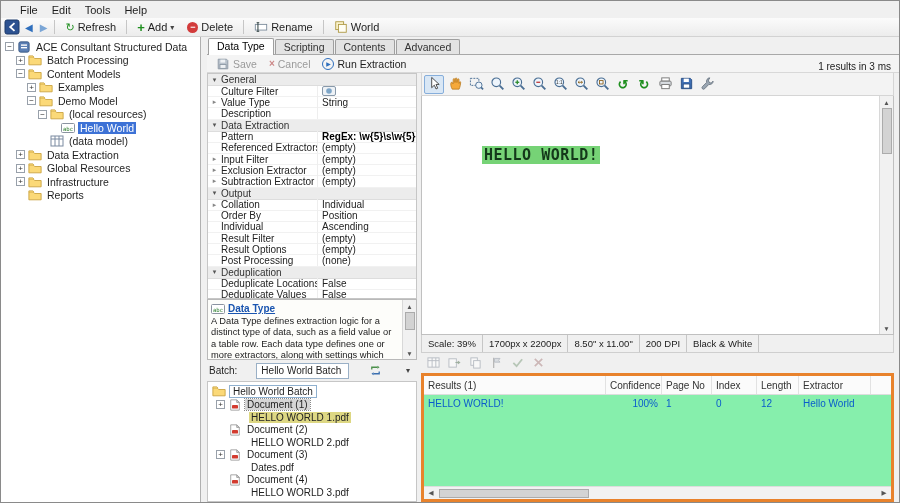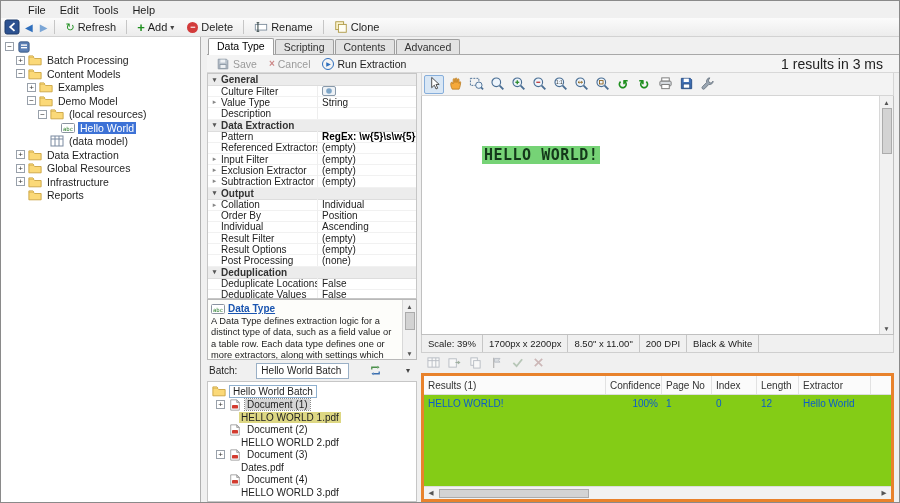--- a/index.html
+++ b/index.html
@@ -1,21 +1,21 @@
 <!DOCTYPE html>
 <html><head>
 <meta charset="utf-8">
 <style>
   *{margin:0;padding:0;box-sizing:border-box;cursor:default}
   html,body{width:900px;height:503px;overflow:hidden}
   body{font-family:"Liberation Sans",sans-serif;background:#d8d8d8;font-size:11px;color:#1e1e1e}
   .app{width:900px;height:503px;background:#f0f0f0;border:1px solid #8a8a8a;display:flex;flex-direction:column;overflow:hidden}
 
   
-  .menubar{height:17px;display:flex;align-items:center;padding-left:20px;background:#f0f0f0}
+  .menubar{height:17px;display:flex;align-items:center;padding-left:12px;background:#f0f0f0}
   .menu-item{padding:1px 7px;font-size:11px}
   .toolbar{height:19px;display:flex;align-items:center;background:linear-gradient(#fbfbfb,#ececec);border-bottom:1px solid #d2d2d2;padding:0 3px;gap:3px;font-size:11px}
   .tb-ic{width:16px;height:16px;display:inline-flex}
   .tb-ic svg{width:16px;height:16px}
   .tb-arrow{color:#2f6fbd;font-size:10px;padding:0 2px}
   .tb-arrow.dim{color:#7ba6d6}
   .tb-sep{width:1px;height:14px;background:#c6c6c6;margin:0 2px}
   .tb-btn{display:inline-flex;align-items:center;gap:3px;padding:1px 4px;border:1px solid transparent;border-radius:2px}
   .uni{line-height:1;display:inline-block}
   .green{color:#1e8f1e}
@@ -33,30 +33,30 @@
   
   .tabs{height:18px;display:flex;align-items:flex-end;background:#f0f0f0;padding-left:1px;border-bottom:1px solid #a8a8a8}
   .tab{border:1px solid #9f9f9f;border-bottom:none;padding:1px 8px 1px;font-size:10.5px;background:#e3e3e3;margin-right:1px;border-radius:2px 2px 0 0;color:#333}
   .tab.active{background:#fff;position:relative;top:1px;padding-bottom:3px;color:#000}
 
   .actionbar{height:18px;display:flex;align-items:flex-end;background:#f4f4f4;border-bottom:1px solid #d8d8d8;font-size:10.5px;padding-left:3px}
   .abtn{display:inline-flex;align-items:center;gap:3px;padding:0 6px;height:100%}
   .abtn.disabled{color:#9a9a9a}
   .run-ic{width:12px;height:12px;border:1px solid #2f6fbd;border-radius:50%;color:#2f6fbd;font-size:6px;display:inline-flex;align-items:center;justify-content:center}
   .x-ic{color:#c88;font-weight:bold;font-size:10px}
-  .summary{margin-left:auto;padding-right:16px;font-size:14px;color:#222}
+  .summary{margin-left:auto;padding-right:8px;font-size:10px;color:#222}
 
   .workspace{flex:1;display:flex;min-height:0;padding-right:5px;background:#f0f0f0}
   .leftcol{width:210px;display:flex;flex-direction:column;min-height:0}
   .vsplit2{width:4px}
   .rightcol{flex:1;display:flex;flex-direction:column;min-width:0}
 
   
   .propgrid{height:226px;background:#fff;border:1px solid #c6c6c6;overflow:hidden;font-size:10px}
-  .pg-sec{display:flex;align-items:center;height:12px;background:#ececec;border-bottom:1px solid #ddd;font-weight:bold;color:#333}
+  .pg-sec{display:flex;align-items:center;height:12px;background:#ececec;border-bottom:1px solid #ddd;font-weight:normal;color:#333}
   .pg-chev{width:13px;text-align:center;font-size:7px;color:#555}
   .pg-row{display:flex;align-items:center;height:11.2px;border-bottom:1px solid #f1f1f1;white-space:nowrap}
   .pg-exp{width:13px;text-align:center;font-size:7px;color:#888;flex:none}
   .pg-name{width:97px;overflow:hidden;flex:none;border-right:1px solid #eee;color:#222}
   .pg-val{flex:1;padding-left:4px;overflow:hidden;color:#222;display:flex;align-items:center;gap:2px}
   .pg-val.bold{font-weight:bold;color:#000}
   .pg-valicon{width:14px;height:10px;display:inline-flex}
   .pg-valicon svg{width:14px;height:10px}
 
   
@@ -73,21 +73,21 @@
   
   .batchbar{height:21px;display:flex;align-items:center;gap:19px;padding:0 2px;font-size:10px}
   .batch-combo{flex:1;height:16px;background:#fff;border:1px solid #9ab0c6;display:flex;align-items:center;padding:0 4px;overflow:hidden;white-space:nowrap}
   .bicon{width:14px;display:inline-flex;justify-content:center}
   .bicon svg{width:13px;height:13px}
   .batchtree{flex:1;background:#fff;border:1px solid #c6c6c6;overflow:hidden;font-size:10px;padding:2px 0 0 4px}
   .bt-root{display:flex;align-items:center;height:14px;gap:3px}
   .bt-root-label{border:1px solid #8fb0cf;padding:0 3px;background:#fff}
   .bt-doc{margin-left:4px}
   .bt-line1{display:flex;align-items:center;height:13px;gap:3px}
-  .bt-line2{margin-left:23px;height:12px;display:flex;align-items:center}
+  .bt-line2{margin-left:33px;height:12px;display:flex;align-items:center}
   .bt-name{padding:0 2px}
   .bt-name.sel{background:#d6d6d6;outline:1px dotted #8a8a8a}
   .bt-file{padding:0 2px;color:#222}
   .bt-file.hl{background:#ddd783}
 
   .expander{width:9px;height:9px;border:1px solid #98a0aa;background:#fff;font-size:8px;line-height:7px;text-align:center;color:#333;flex:none;display:inline-flex;align-items:center;justify-content:center}
   .expander.empty{border:none;background:transparent}
   .ticon{width:14px;height:13px;flex:none;display:inline-flex;align-items:center}
   .ticon svg{width:14px;height:12px}
 
@@ -106,21 +106,21 @@
   .canvas{flex:1;position:relative;background:#fff;border:1px solid #c0c0c0;border-top:none;min-height:0;overflow:hidden}
   .hl-text{position:absolute;left:60px;top:50px;font-family:"DejaVu Sans Mono","Liberation Mono",monospace;font-weight:bold;font-size:15px;color:#14391a;background:#76d376;padding:0 2px;letter-spacing:.5px}
   .canvas-scroll{position:absolute;top:0;right:0;bottom:0}
   .statusbar{height:18px;display:flex;align-items:center;background:#f0f0f0;border:1px solid #cfcfcf;border-top:none;font-size:9.5px;color:#222;overflow:hidden}
   .seg{padding:0 6px;border-right:1px solid #c6c6c6;height:100%;display:flex;align-items:center;white-space:nowrap}
   .minibar{height:20px;display:flex;align-items:center;gap:3px;padding:0 3px}
   .mtool{width:18px;height:16px;display:inline-flex;align-items:center;justify-content:center;opacity:.55}
   .mtool svg{width:13px;height:13px}
 
   
-  .results{height:129px;border:3px solid #e8822c;background:#84cc16;display:flex;flex-direction:column;overflow:hidden}
+  .results{height:129px;border:3px solid #e8822c;background:#86efac;display:flex;flex-direction:column;overflow:hidden}
   .rhead{display:flex;height:19px;align-items:stretch;border-bottom:1px solid #ddd;background:#fbfbfb;font-size:10px;color:#333;flex:none}
   .rhead .rc{border-right:1px solid #e2e2e2}
   .rc{padding:0 4px;display:flex;align-items:center;overflow:hidden;white-space:nowrap}
   .rc0{width:182px;flex:none}.rc1{width:56px;flex:none}.rc2{width:50px;flex:none}
   .rc3{width:45px;flex:none}.rc4{width:42px;flex:none}.rc5{width:72px;flex:none}
   .rcfill{flex:1}
   .rrow{display:flex;height:17px;font-size:10px;color:#0a5ccc;flex:none}
   .vr{justify-content:flex-end}
   .rfill{flex:1}
   .hscroll{height:13px;background:#f2f2f2;border-top:1px solid #ddd;display:flex;align-items:center;flex:none;font-size:6.5px;color:#555}
@@ -177,35 +177,36 @@
         <span>Rename</span>
       </span>
     <span class="tb-sep"></span>
     <span class="tb-btn">
         <span class="ic14">
           <svg viewBox="0 0 16 16">
             <rect x="2" y="2" width="9" height="9" fill="#fdf6cf" stroke="#ab953d"></rect>
             <rect x="5" y="5" width="9" height="9" fill="#fffef4" stroke="#ab953d"></rect>
           </svg>
         </span>
-        <span>Clone</span>
+        <span>World</span>
       </span>
   </div>
 
   <div class="content">
     <div class="tree-panel">
         <div class="tree-row" style="padding-left: 4px;">
           <span class="expander">−</span>
           <span class="ticon">
             <svg viewBox="0 0 14 14">
               <rect x="1" y="1" width="12" height="12" rx="2" fill="#5b7fb4" stroke="#33527e"></rect>
               <rect x="3.5" y="4" width="7" height="1.6" fill="#fff"></rect>
               <rect x="3.5" y="7" width="7" height="1.6" fill="#fff"></rect>
             </svg>
           </span>
+          <span class="tlabel">ACE Consultant Structured Data</span>
         </div>
         <div class="tree-row" style="padding-left: 15px;">
           <span class="expander">+</span>
           <span class="ticon">
             <svg viewBox="0 0 16 13">
               <path d="M1 3 h5 l1.5 1.8 H15 V12 H1 Z" fill="#fbd978" stroke="#c9a23f"></path>
               <path d="M1 3 V1.8 h4.6 l1 1.2" fill="#fbd978" stroke="#c9a23f"></path>
             </svg>
           </span>
           <span class="tlabel">Batch Processing</span>

